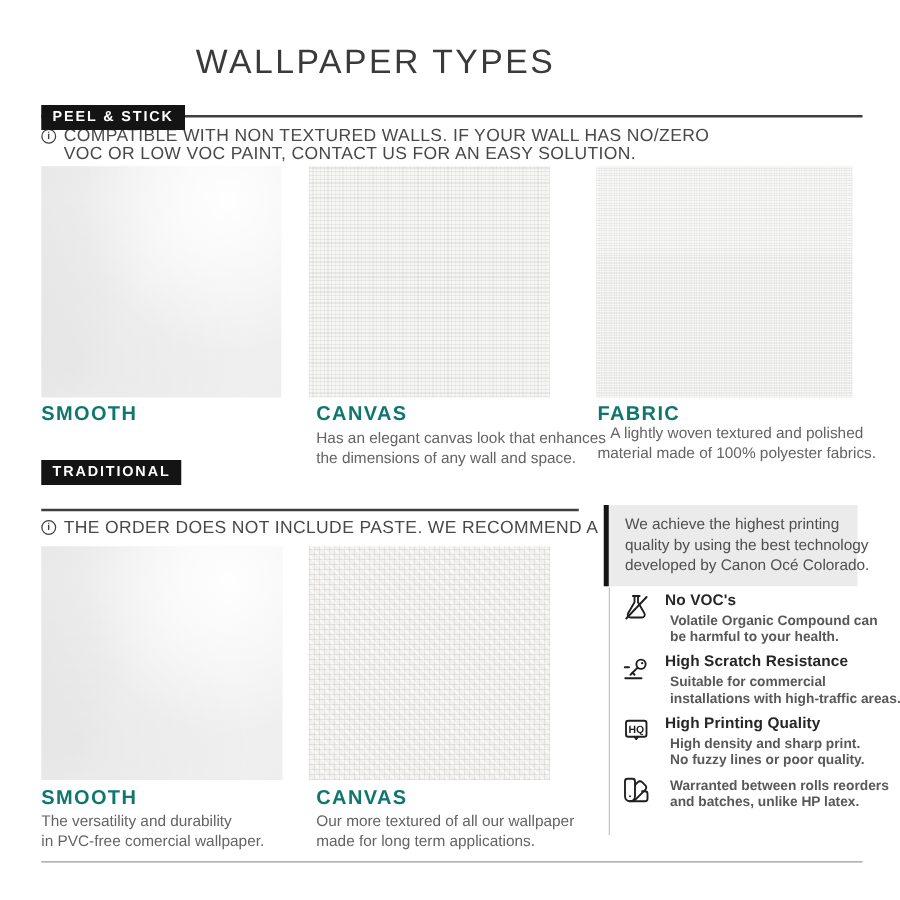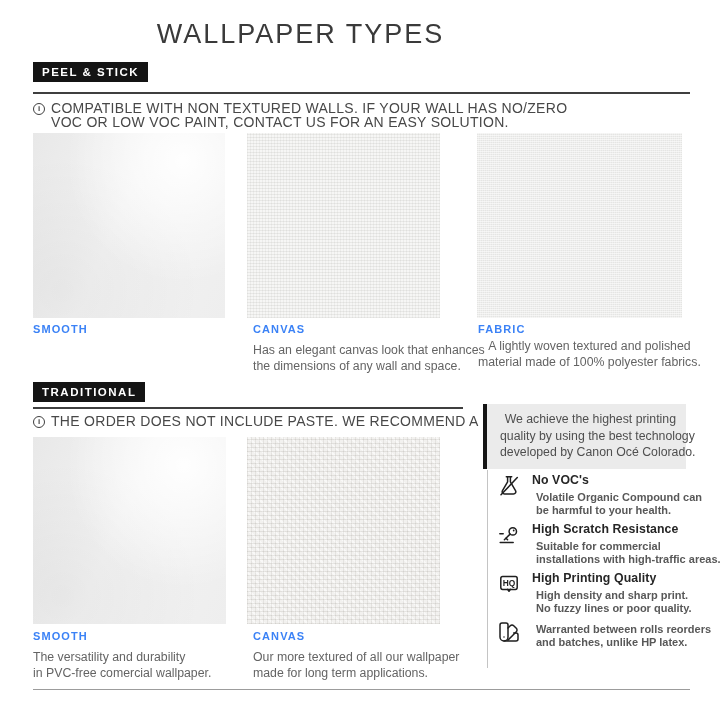--- a/index.html
+++ b/index.html
@@ -1,25 +1,25 @@
 <!DOCTYPE html>
 <html><head>
 <meta charset="utf-8">
 <style>
   html,body{margin:0;padding:0;background:#fff;}
   .page{position:relative;width:720px;height:720px;background:#ffffff;overflow:hidden;
         font-family:"Liberation Sans", sans-serif;}
 
-  .title{position:absolute;left:0;top:19px;width:601px;margin:0;text-align:center;
+  .title{position:absolute;left:0;top:34px;width:601px;margin:0;text-align:center;
          font-size:27px;font-weight:500;letter-spacing:2px;color:#3a3a3a;}
 
   .badge{position:absolute;height:20px;line-height:20px;padding:0 9px;background:#141414;
          color:#ffffff;font-size:11.5px;font-weight:bold;letter-spacing:1.5px;z-index:2;}
-  #badge-peel{left:33px;top:62px;}
-  #badge-trad{left:33px;top:382px;}
+  #badge-peel{left:33px;top:84px;}
+  #badge-trad{left:33px;top:368px;}
 
   .rule{position:absolute;height:2px;background:#3f3f3f;z-index:1;}
   #rule-peel{left:33px;top:92px;width:657px;}
   #rule-trad{left:33px;top:407px;width:430px;}
   #rule-bottom{left:33px;top:689px;width:657px;height:1px;background:#9c9c9c;}
 
   .note{position:absolute;display:flex;align-items:flex-start;gap:6px;}
   #note-peel{left:33px;top:102px;}
   #note-trad{left:33px;top:415px;}
   .info-icon{flex:0 0 auto;width:10px;height:10px;margin-top:1px;border:1.3px solid #3f3f3f;
@@ -43,32 +43,32 @@
       repeating-linear-gradient(0deg, rgba(120,120,112,0.11) 0 1px, transparent 1px 3px),
       repeating-linear-gradient(90deg, rgba(120,120,112,0.08) 0 1px, transparent 1px 3px);}
   .tex-fabric{background-color:#ededec;background-image:
       repeating-linear-gradient(0deg, rgba(255,255,255,0.55) 0 1px, transparent 1px 2px),
       repeating-linear-gradient(90deg, rgba(140,140,135,0.09) 0 1px, transparent 1px 2px);}
   .tex-canvas-coarse{background-color:#f2f1ef;background-image:
       repeating-linear-gradient(0deg, rgba(110,105,95,0.13) 0 1px, transparent 1px 4px),
       repeating-linear-gradient(90deg, rgba(110,105,95,0.11) 0 1px, transparent 1px 4px),
       repeating-linear-gradient(45deg, rgba(255,255,255,0.5) 0 2px, transparent 2px 6px);}
 
-  .type-label{position:absolute;margin:0;font-size:11px;font-weight:bold;
-              letter-spacing:1.1px;color:#3b82f6;}
+  .type-label{position:absolute;margin:0;font-size:16px;font-weight:bold;
+              letter-spacing:1.1px;color:#0f766e;}
   #tl-ps-smooth{left:33px;top:323px;} #tl-ps-canvas{left:253px;top:323px;} #tl-ps-fabric{left:478px;top:323px;}
   #tl-tr-smooth{left:33px;top:630px;} #tl-tr-canvas{left:253px;top:630px;}
 
   .type-desc{position:absolute;margin:0;font-size:12.3px;line-height:15.5px;color:#646464;white-space:pre;}
   #td-ps-smooth{left:33px;top:343px;} #td-ps-canvas{left:253px;top:343px;} #td-ps-fabric{left:478px;top:339px;text-align:center;}
   #td-tr-smooth{left:33px;top:650px;} #td-tr-canvas{left:253px;top:650px;}
 
   .quote-box{position:absolute;left:483px;top:404px;width:203px;box-sizing:border-box;
              background:#ebebeb;border-left:4px solid #151515;padding:7px 10px 8px 13px;
-             font-size:12.3px;line-height:16.5px;color:#4f4f4f;white-space:pre;text-align:right;}
+             font-size:12.3px;line-height:16.5px;color:#4f4f4f;white-space:pre;}
 
   .features{position:absolute;left:487px;top:470px;width:224px;height:198px;box-sizing:border-box;
             border-left:1px solid #c4c4c4;padding:3px 0 0 9px;display:flex;flex-direction:column;}
   .feature{display:flex;gap:11px;height:53px;align-items:flex-start;}
   .f-icon{flex:0 0 24px;width:24px;height:24px;margin-top:1px;color:#1f1f1f;}
   .f-icon svg{display:block;width:24px;height:24px;stroke:#1f1f1f;stroke-width:1.5;fill:none;
               stroke-linecap:round;stroke-linejoin:round;}
   .f-title{margin:0 0 2px;font-size:12.3px;font-weight:bold;color:#262626;letter-spacing:0.1px;}
   .f-desc{margin:4px;font-size:11px;line-height:13.2px;color:#585858;white-space:pre;font-weight:bold;}
 </style>

